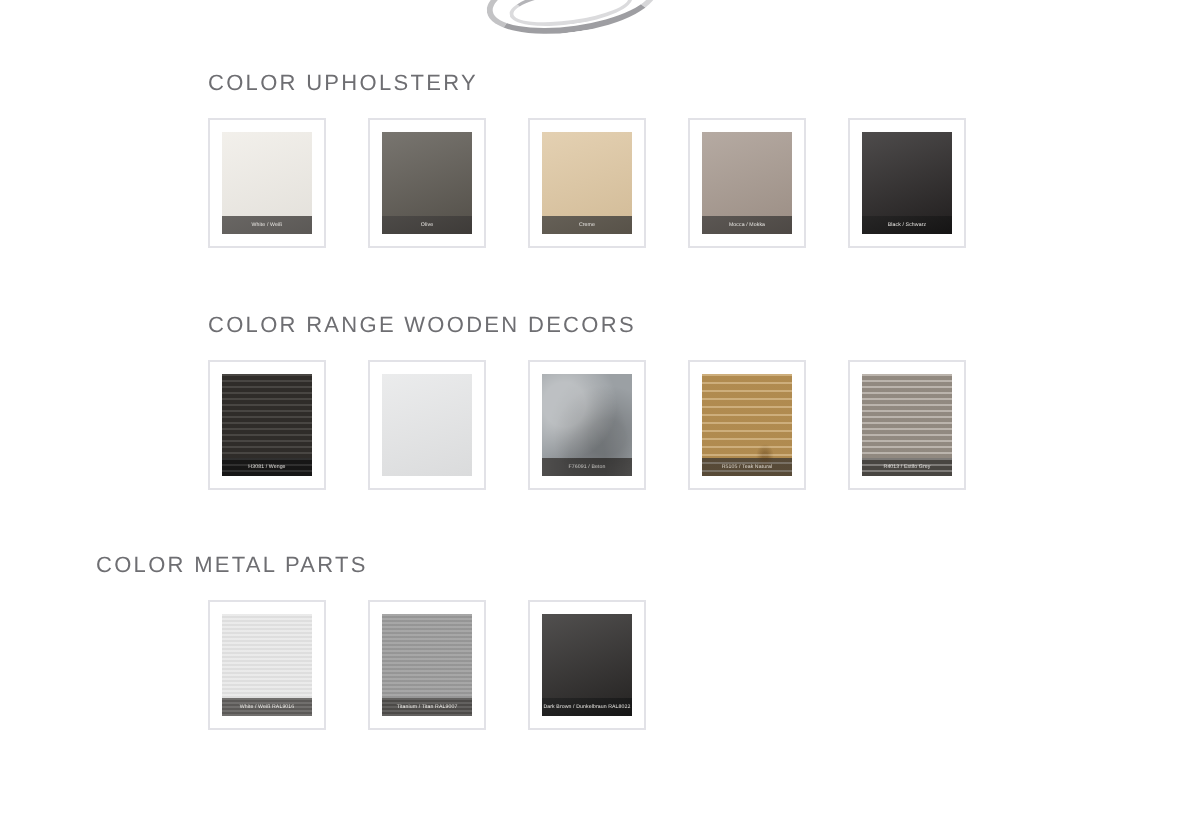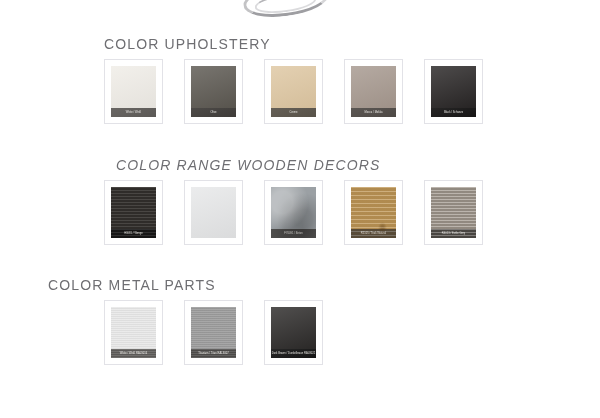--- a/index.html
+++ b/index.html
@@ -26,21 +26,21 @@
     border-radius:50%;border:2px solid #d5d5d8;border-top-color:#a8a8ac;
   }
 
   .content{position:absolute;left:0;top:0;width:600px;}
 
   .section{margin-bottom:0;}
   .section-title{
     margin:0;
     padding-left:104px;
     color:#6e6e72;
-    font-size:14px;
+    font-size:11px;
     font-weight:400;
     letter-spacing:1.15px;
     text-transform:uppercase;
     white-space:nowrap;
   }
 
   .swatch-row{
     display:flex;
     padding-left:104px;
     gap:21px;
@@ -156,21 +156,21 @@
             </div>
           </div>
           <div class="swatch-card">
             <div class="swatch-tile tex-flat" style="background: rgb(34, 31, 31);">
               <div class="swatch-label on-dark">Black / Schwarz</div>
             </div>
           </div>
         </div>
       </div>
       <div class="section">
-        <h2 class="section-title" style="position: absolute; top: 157px; left: 12px; right: 0px; font-style: italic;">COLOR RANGE WOODEN DECORS</h2>
+        <h2 class="section-title" style="position: absolute; top: 157px; left: 0px; right: 0px;">COLOR RANGE WOODEN DECORS</h2>
         <div class="swatch-row" style="position: absolute; top: 180px; left: 0px; right: 0px;">
           <div class="swatch-card">
             <div class="swatch-tile tex-woodgrain" style="background: rgb(52, 49, 46);">
               <div class="swatch-label on-dark">H3081 / Wenge</div>
             </div>
           </div>
           <div class="swatch-card">
             <div class="swatch-tile tex-flat" style="background: rgb(230, 231, 232);"></div>
           </div>
           <div class="swatch-card">

